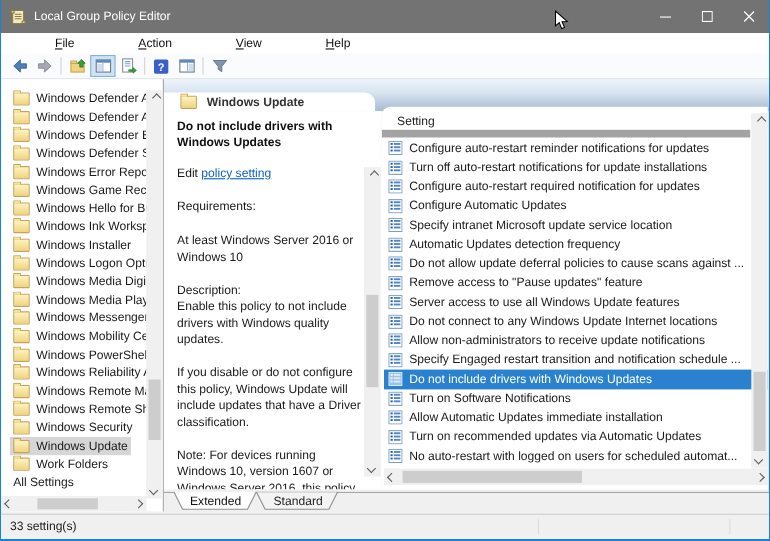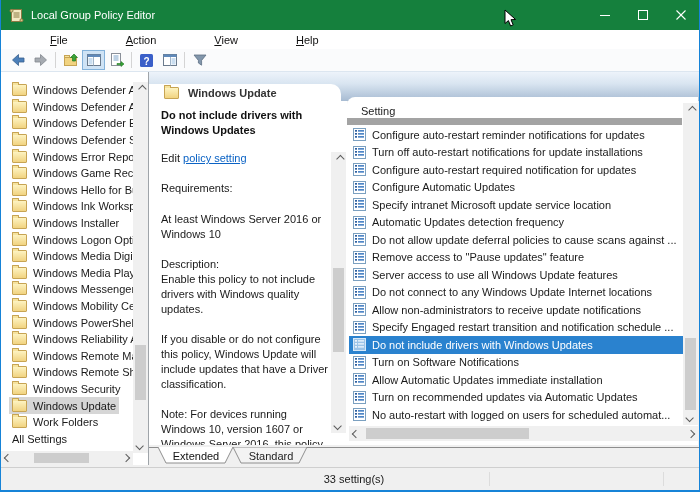--- a/index.html
+++ b/index.html
@@ -3,21 +3,21 @@
 <meta charset="utf-8">
 <style>
   html,body{margin:0;padding:0;background:#fff;}
   #window{
     position:relative;width:700px;height:492px;overflow:hidden;box-sizing:border-box;
     font-family:"Liberation Sans","DejaVu Sans",sans-serif;font-size:11px;color:#1a1a1a;
     background:#f0f0f0;
     border-left:1px solid #1683d7;border-right:1px solid #1683d7;border-bottom:2px solid #1683d7;
   }
   
-  .titlebar{position:absolute;left:-1px;right:-1px;top:0;height:30px;background:#15803d;display:flex;align-items:center;color:#fff;}
+  .titlebar{position:absolute;left:-1px;right:-1px;top:0;height:30px;background:#737373;display:flex;align-items:center;color:#fff;}
   .title-icon{margin-left:9px;display:flex;}
   .title-text{margin-left:7px;font-size:11px;}
   .controls{position:absolute;right:0;top:0;height:30px;display:flex;}
   .ctrl{width:38px;height:30px;display:flex;align-items:center;justify-content:center;}
   
   .menubar{position:absolute;left:0;right:0;top:30px;height:19px;background:#fff;display:flex;align-items:center;}
   .menu-item{padding:0 9px;color:#111;margin-left:40px;}
   
   .toolbar{position:absolute;left:0;right:0;top:49px;height:23px;background:#fafbfc;border-bottom:1px solid #dce6f0;display:flex;align-items:center;padding-left:5px;box-sizing:border-box;}
   .tb{width:23px;height:20px;display:flex;align-items:center;justify-content:center;box-sizing:border-box;}
@@ -54,21 +54,21 @@
   
   .list{position:absolute;left:346px;top:97px;right:1px;bottom:45px;background:#fff;border-top-left-radius:8px;overflow:hidden;z-index:3;}
   .col-header{position:absolute;left:0;right:16px;top:0;height:28px;box-sizing:border-box;padding:8px 0 0 14px;border-bottom:7px solid #a3a3a3;color:#222;}
   #settings-rows{position:absolute;left:2px;right:0;top:29px;overflow:hidden;}
   .set-row{height:17.5px;display:flex;align-items:center;gap:6px;padding-left:4px;white-space:nowrap;overflow:hidden;}
   .set-row.sel{background:#2a82cf;color:#fff;}
   .set-icon{flex:none;display:flex;}
   
   .tabs{position:absolute;left:148px;top:447px;right:0;height:20px;background:#f0f0f0;}
   
-  .statusbar{position:absolute;left:0;right:0;top:467px;height:23px;background:#f0f0f0;border-top:1px solid #cfcfcf;box-sizing:border-box;display:flex;align-items:center;justify-content:center;}
+  .statusbar{position:absolute;left:0;right:0;top:467px;height:23px;background:#f0f0f0;border-top:1px solid #cfcfcf;box-sizing:border-box;display:flex;align-items:center;}
   .status-text{margin-left:8px;}
   .status-sep{position:absolute;top:4px;bottom:4px;width:1px;background:#dcdcdc;}
   
   .cursor{position:absolute;left:503px;top:9px;z-index:50;pointer-events:none;}
   u{text-decoration:underline;}
 </style>
 </head>
 <body>
 
 <div id="window">

